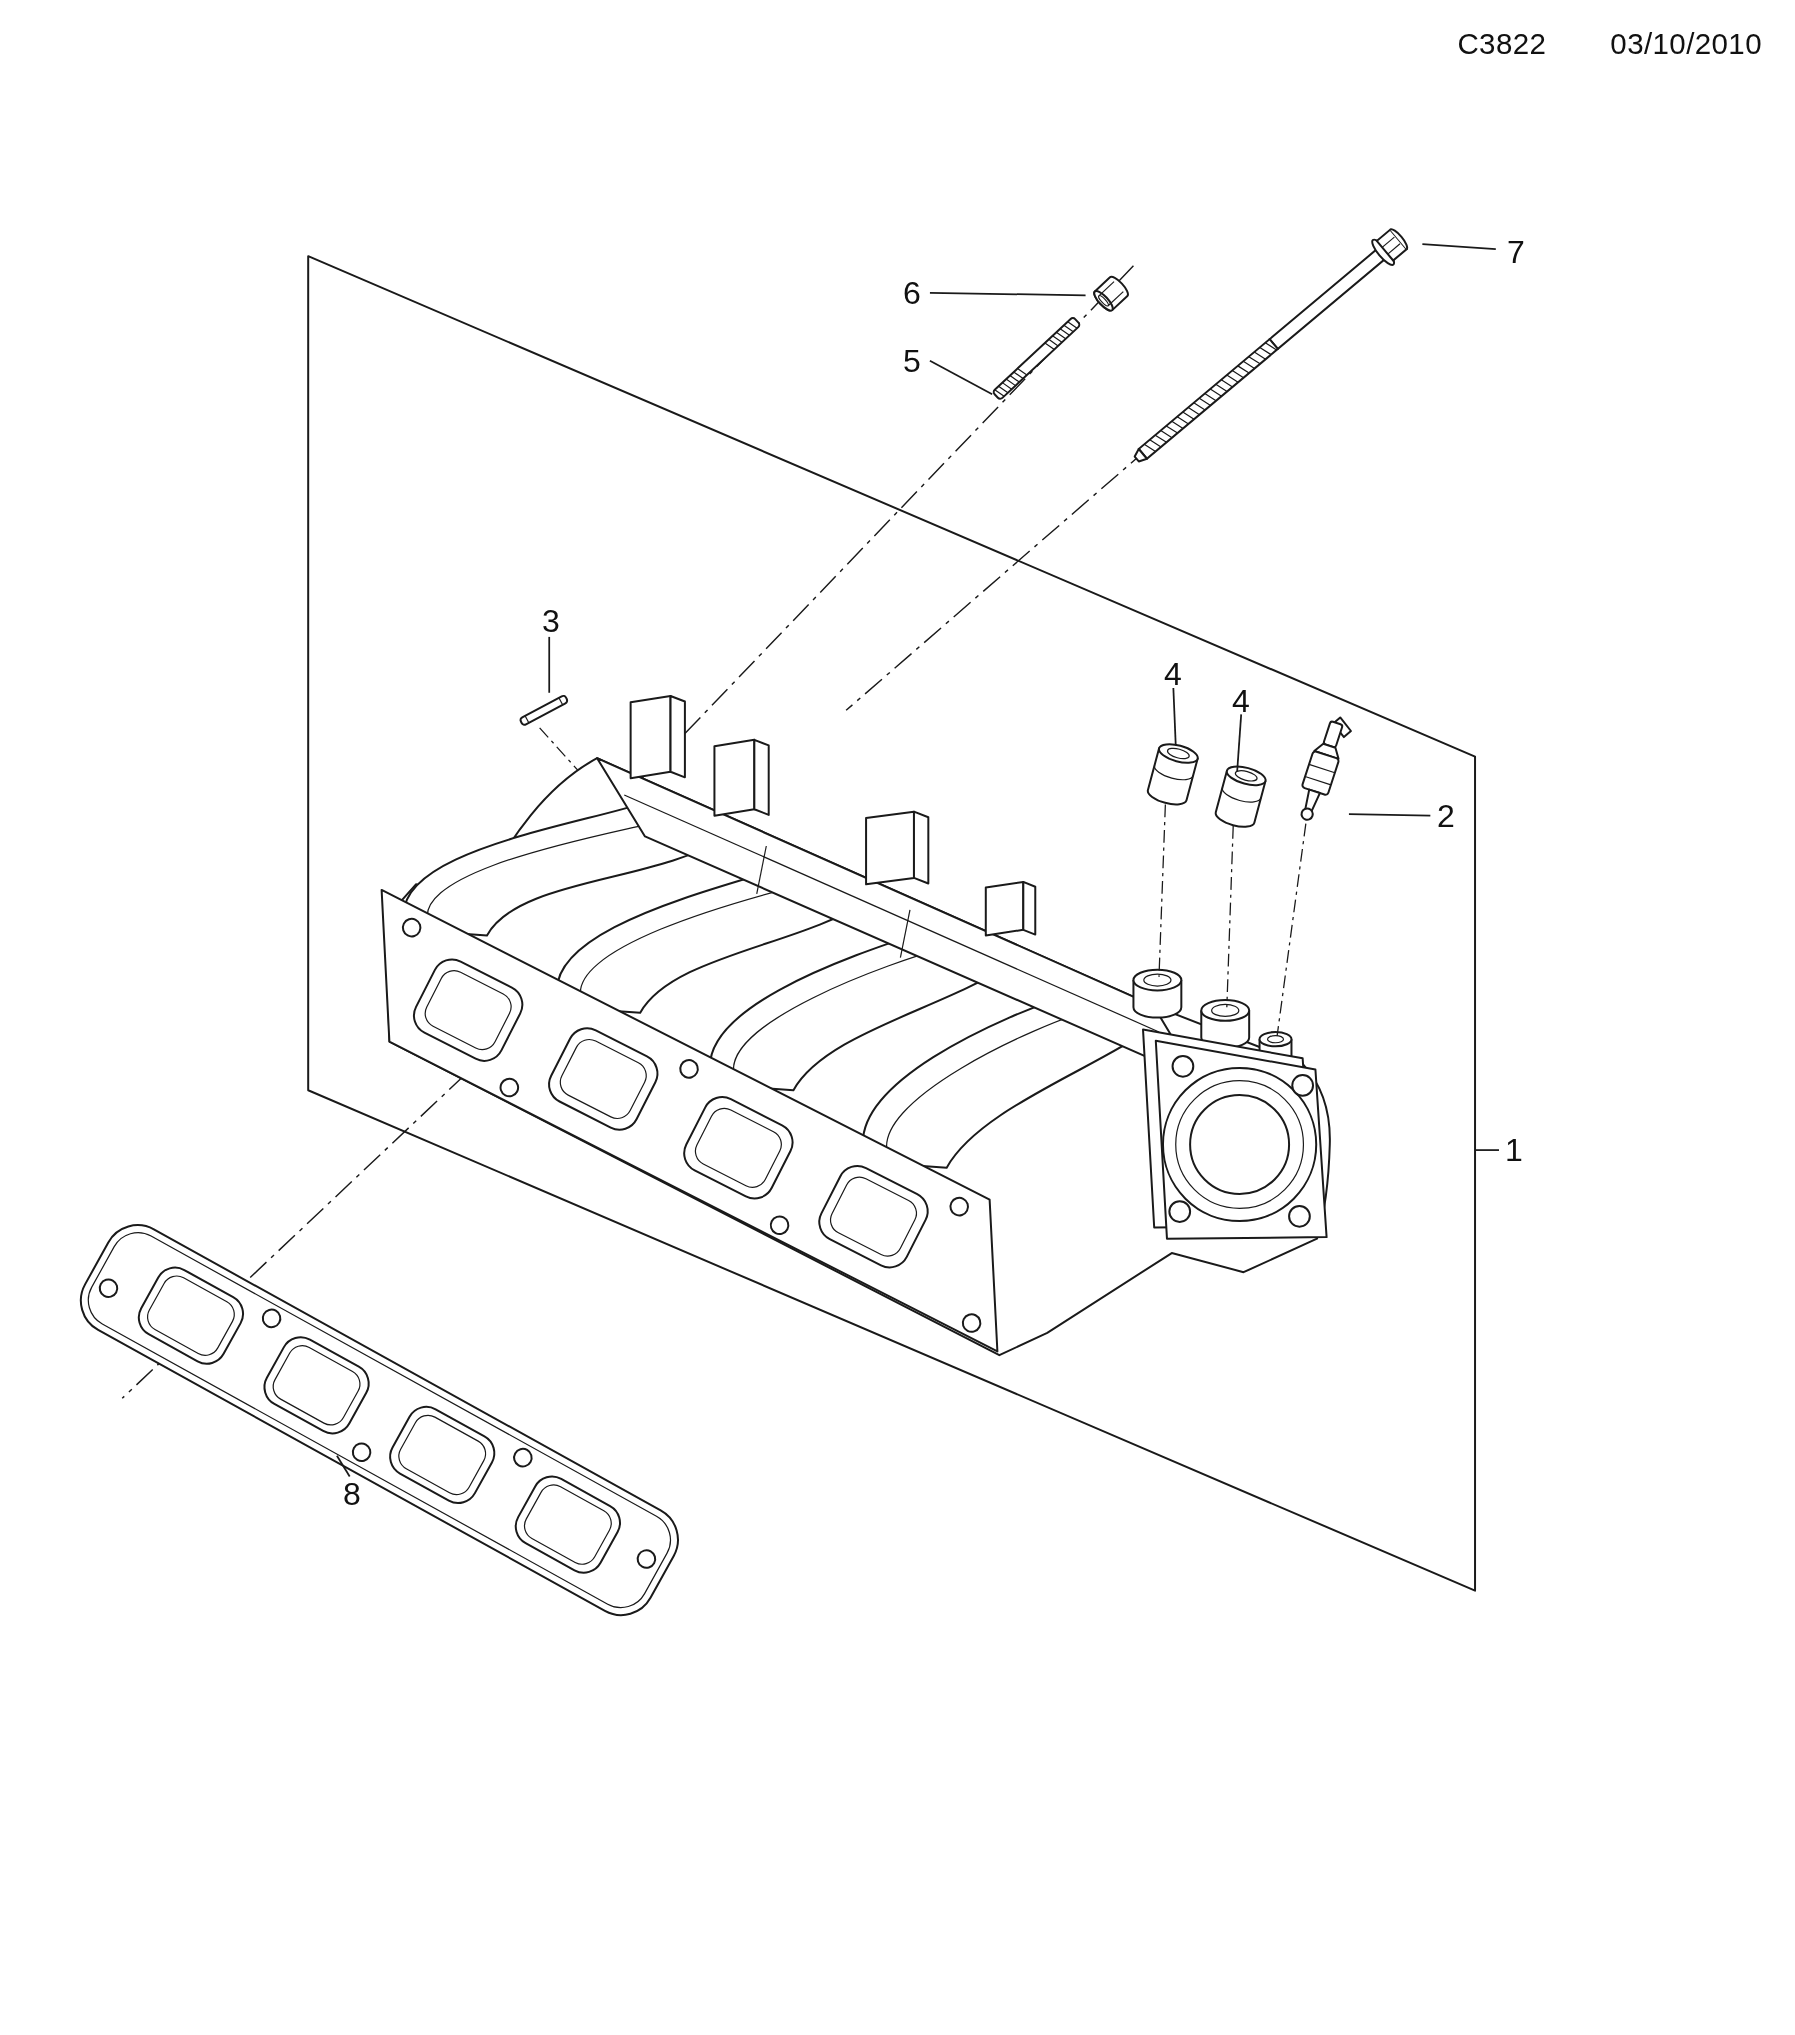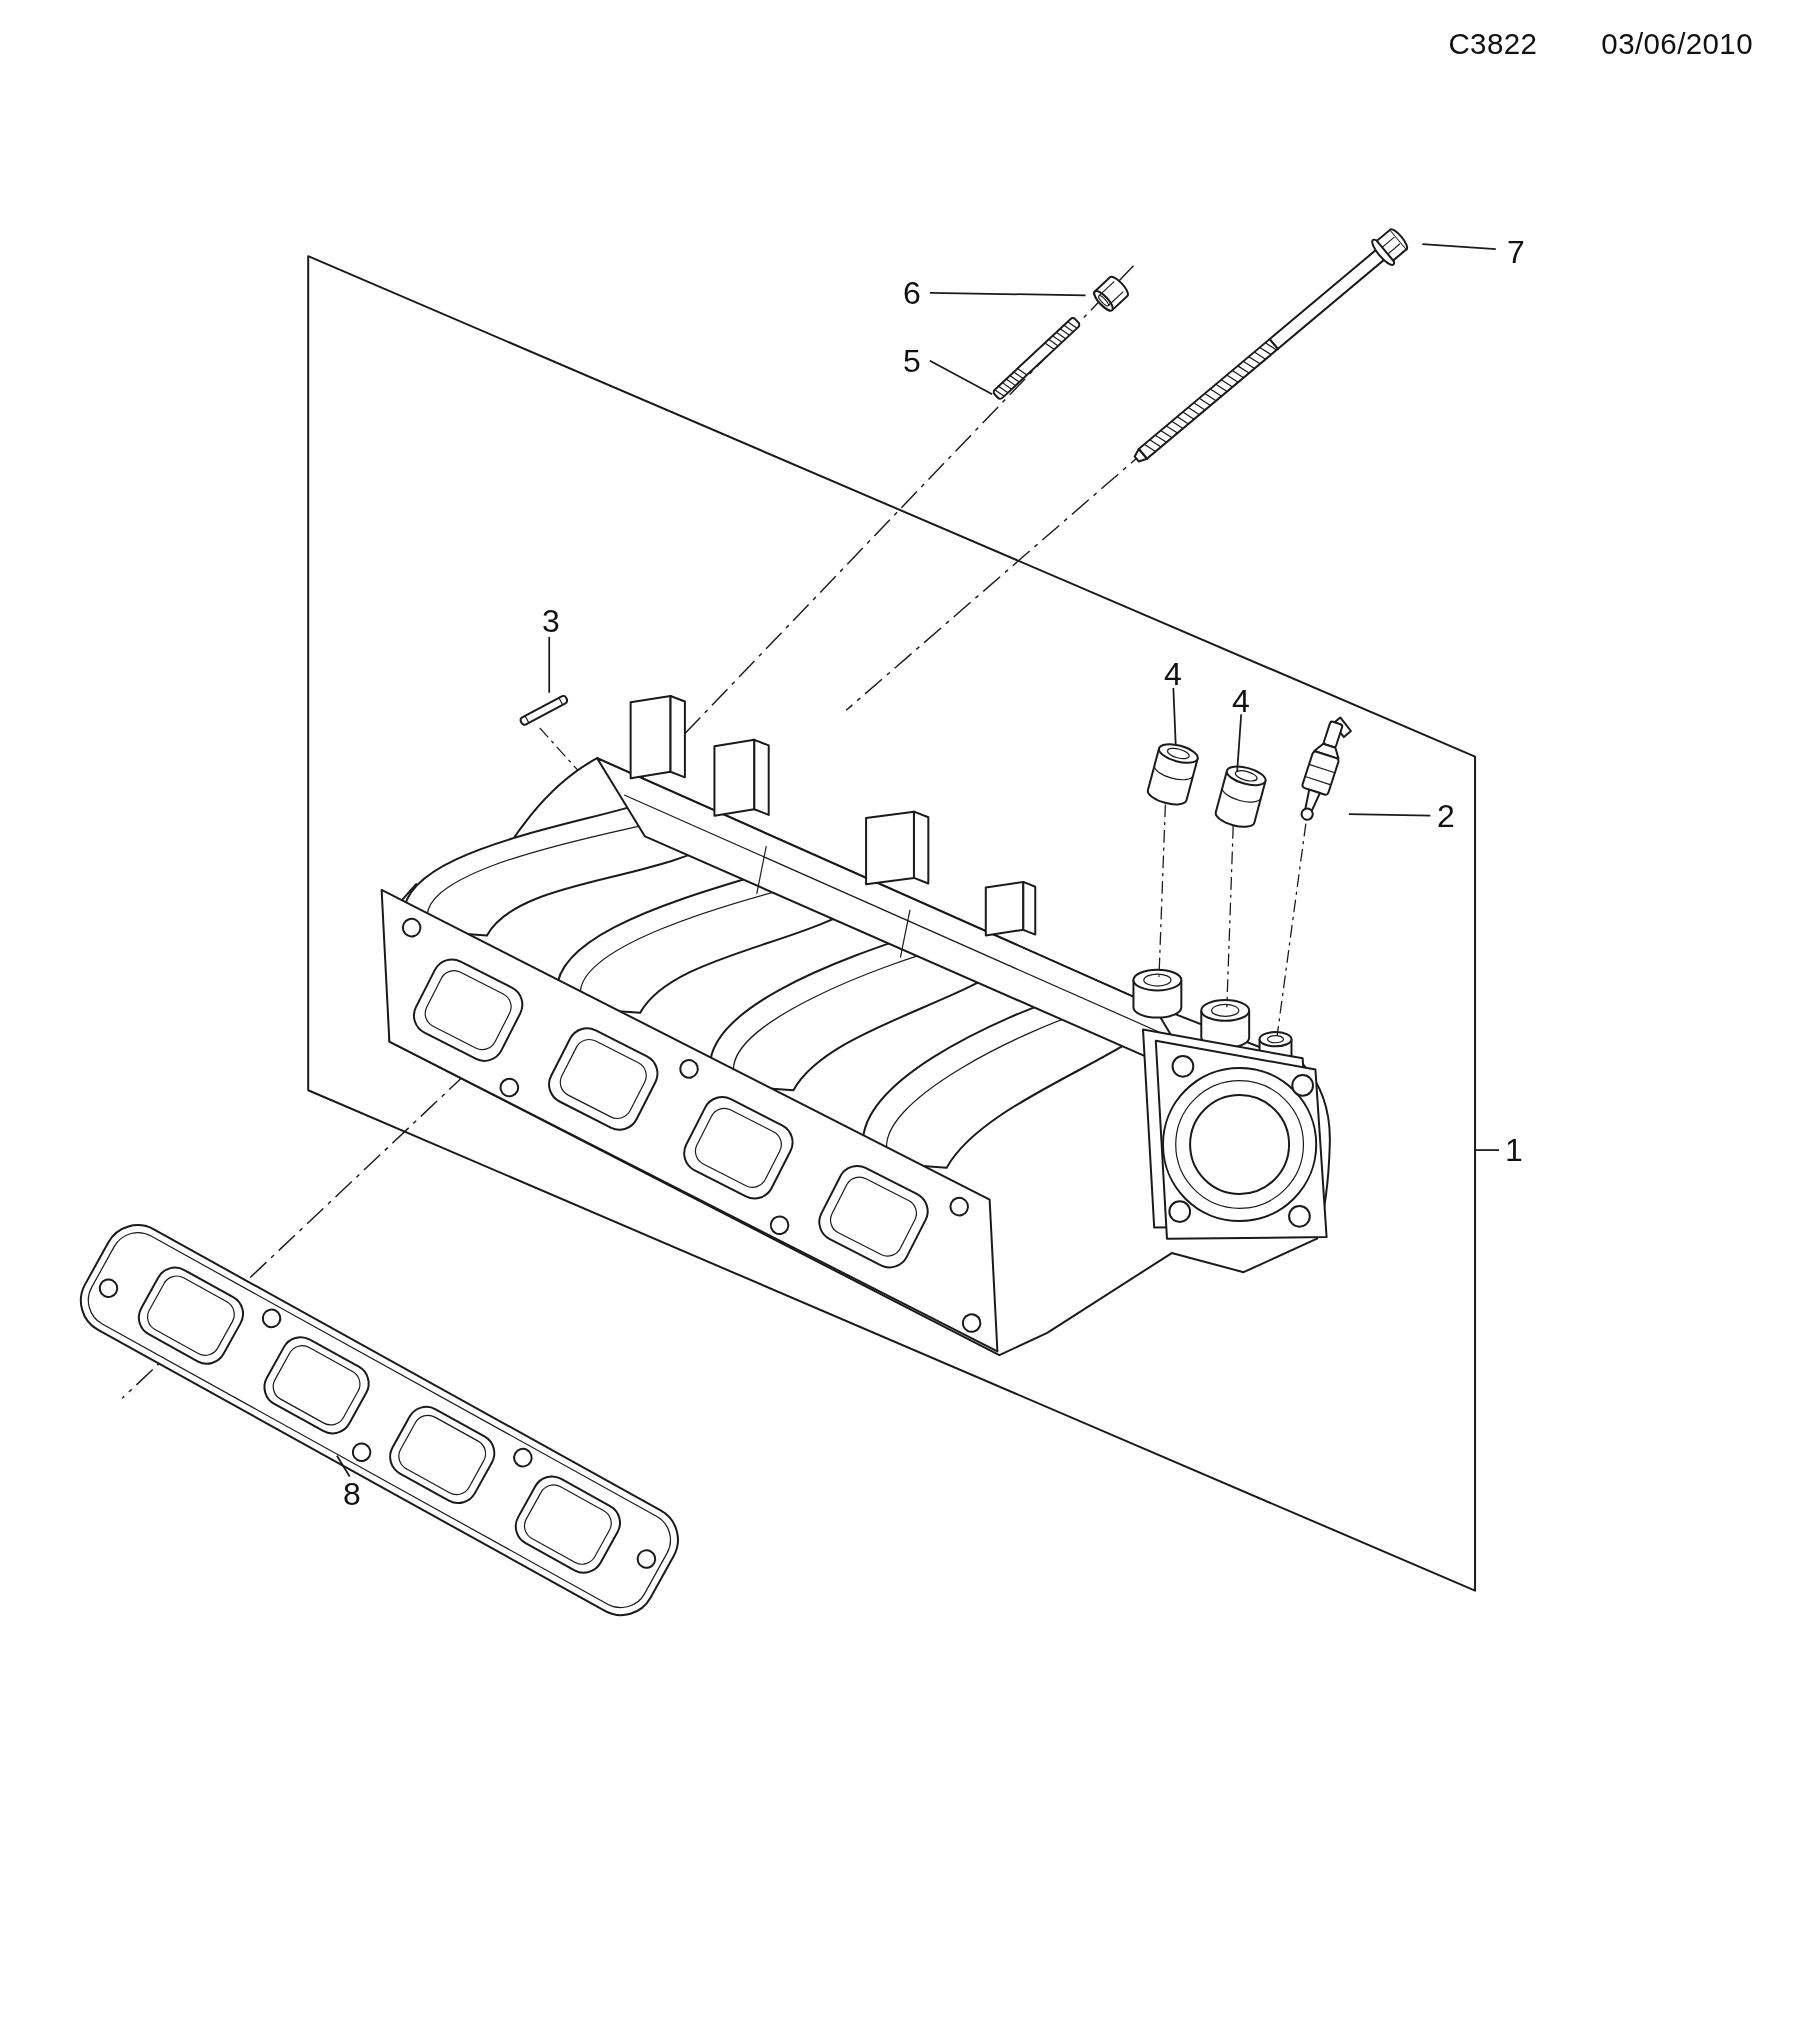--- a/index.html
+++ b/index.html
@@ -1,37 +1,37 @@
 <!DOCTYPE html>
 <html style="font-size:12.8px"><head>
 <meta charset="utf-8">
 <style>
   html,body{margin:0;padding:0;background:#fff;}
   .page{position:relative;width:1796px;height:2036px;background:#fff;overflow:hidden;
         font-family:"Liberation Sans", sans-serif;color:#111;}
-  .hdr{position:absolute;top:27px;right:43px;display:flex;gap:64px;
+  .hdr{position:absolute;top:27px;right:34px;display:flex;gap:64px;
        font-size:29.5px;letter-spacing:0.4px;color:#111;}
   .callout{position:absolute;transform:translate(-50%,-50%);
            font-size:32px;color:#111;line-height:1;}
   svg{position:absolute;left:0;top:0;}
   .fillw{fill:#fff;stroke:#1a1a1a;stroke-width:2.5;stroke-linejoin:round;}
   .ln{fill:none;stroke:#1a1a1a;stroke-width:2.5;stroke-linejoin:round;stroke-linecap:round;}
   .thin{fill:none;stroke:#1a1a1a;stroke-width:1.5;stroke-linejoin:round;}
   .dash{fill:none;stroke:#1a1a1a;stroke-width:1.8;stroke-dasharray:28 8 5 8;}
   .dash2{fill:none;stroke:#1a1a1a;stroke-width:1.6;stroke-dasharray:16 6 4 6;}
   .leader{fill:none;stroke:#1a1a1a;stroke-width:2.2;}
 </style>
 </head>
 <body>
 
 <div class="page">
 
   <div class="hdr">
     <span>C3822</span>
-    <span>03/06/2010</span>
+    <span>03/10/2010</span>
   </div>
 
   <svg viewBox="0 0 2250 2551" width="1796" height="2036">
 
     <g>
       <polygon class="ln" stroke-width="2.2" points="386,321 1848,948 1848,1993 386,1366"></polygon>
     </g>
 
     <g>
       <path class="dash" d="M1420,333 L790,990"></path>

